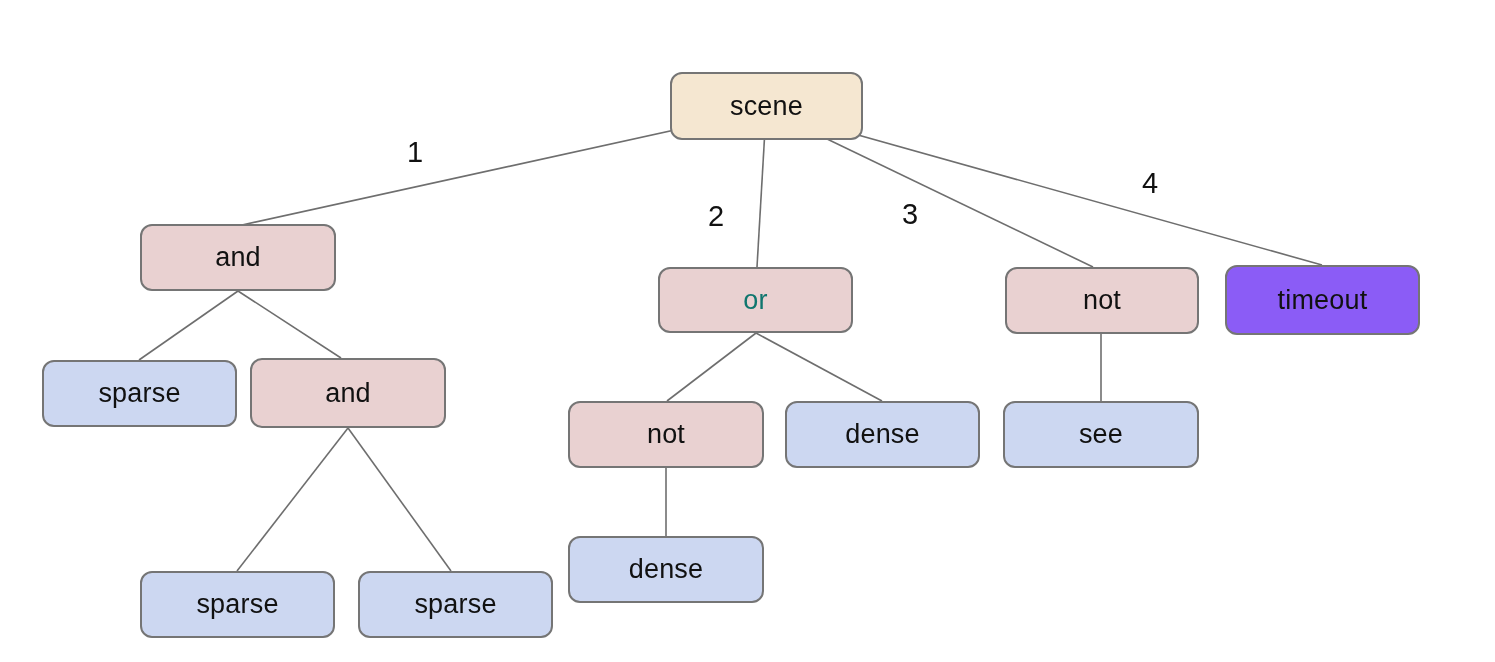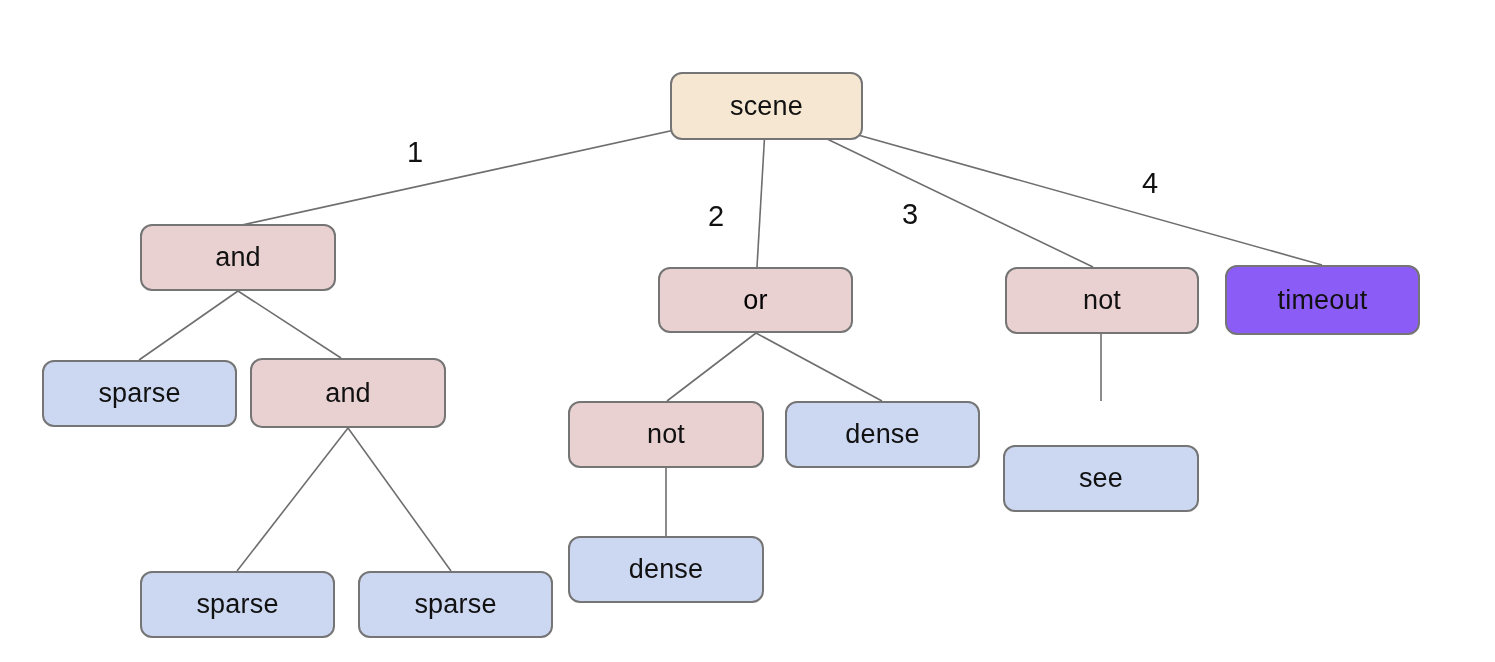--- a/index.html
+++ b/index.html
@@ -62,25 +62,25 @@
       <line x1="348" y1="428" x2="237" y2="571" stroke="#6e6e6e" stroke-width="1.6"></line>
       <line x1="348" y1="428" x2="451" y2="571" stroke="#6e6e6e" stroke-width="1.6"></line>
       <line x1="756" y1="333" x2="667" y2="401" stroke="#6e6e6e" stroke-width="1.6"></line>
       <line x1="756" y1="333" x2="882" y2="401" stroke="#6e6e6e" stroke-width="1.6"></line>
       <line x1="666" y1="468" x2="666" y2="536" stroke="#6e6e6e" stroke-width="1.6"></line>
       <line x1="1101" y1="334" x2="1101" y2="401" stroke="#6e6e6e" stroke-width="1.6"></line>
     </svg>
   <div id="nodes-layer">
       <div class="node type-root" style="left: 670px; top: 42px; width: 193px; height: 68px; background: rgb(245, 231, 209); border-color: rgb(117, 117, 117); color: rgb(17, 17, 17); margin-top: 30px;">scene</div>
       <div class="node type-operator" style="left: 140px; top: 224px; width: 196px; height: 67px; background: rgb(233, 209, 209); border-color: rgb(117, 117, 117); color: rgb(17, 17, 17);">and</div>
-      <div class="node type-operator" style="left: 658px; top: 267px; width: 195px; height: 66px; background: rgb(233, 209, 209); border-color: rgb(117, 117, 117); color: #000000;">or</div>
+      <div class="node type-operator" style="left: 658px; top: 267px; width: 195px; height: 66px; background: rgb(233, 209, 209); border-color: rgb(117, 117, 117); color: #0f766e;">or</div>
       <div class="node type-operator" style="left: 1005px; top: 267px; width: 194px; height: 67px; background: rgb(233, 209, 209); border-color: rgb(117, 117, 117); color: rgb(17, 17, 17);">not</div>
       <div class="node type-leaf" style="left: 1225px; top: 265px; width: 195px; height: 70px; background: #8b5cf6; border-color: rgb(117, 117, 117); color: rgb(17, 17, 17);">timeout</div>
       <div class="node type-leaf" style="left: 42px; top: 360px; width: 195px; height: 67px; background: rgb(204, 215, 241); border-color: rgb(117, 117, 117); color: rgb(17, 17, 17);">sparse</div>
       <div class="node type-operator" style="left: 250px; top: 358px; width: 196px; height: 70px; background: rgb(233, 209, 209); border-color: rgb(117, 117, 117); color: rgb(17, 17, 17);">and</div>
       <div class="node type-operator" style="left: 568px; top: 401px; width: 196px; height: 67px; background: rgb(233, 209, 209); border-color: rgb(117, 117, 117); color: rgb(17, 17, 17);">not</div>
       <div class="node type-leaf" style="left: 785px; top: 401px; width: 195px; height: 67px; background: rgb(204, 215, 241); border-color: rgb(117, 117, 117); color: rgb(17, 17, 17);">dense</div>
-      <div class="node type-leaf" style="left: 1003px; top: 401px; width: 196px; height: 67px; background: rgb(204, 215, 241); border-color: rgb(117, 117, 117); color: rgb(17, 17, 17); margin-top: 44px;">see</div>
+      <div class="node type-leaf" style="left: 1003px; top: 401px; width: 196px; height: 67px; background: rgb(204, 215, 241); border-color: rgb(117, 117, 117); color: rgb(17, 17, 17);">see</div>
       <div class="node type-leaf" style="left: 568px; top: 536px; width: 196px; height: 67px; background: rgb(204, 215, 241); border-color: rgb(117, 117, 117); color: rgb(17, 17, 17);">dense</div>
       <div class="node type-leaf" style="left: 140px; top: 571px; width: 195px; height: 67px; background: rgb(204, 215, 241); border-color: rgb(117, 117, 117); color: rgb(17, 17, 17);">sparse</div>
       <div class="node type-leaf" style="left: 358px; top: 571px; width: 195px; height: 67px; background: rgb(204, 215, 241); border-color: rgb(117, 117, 117); color: rgb(17, 17, 17);">sparse</div>
     </div>
 </div>
 
 </body></html>

